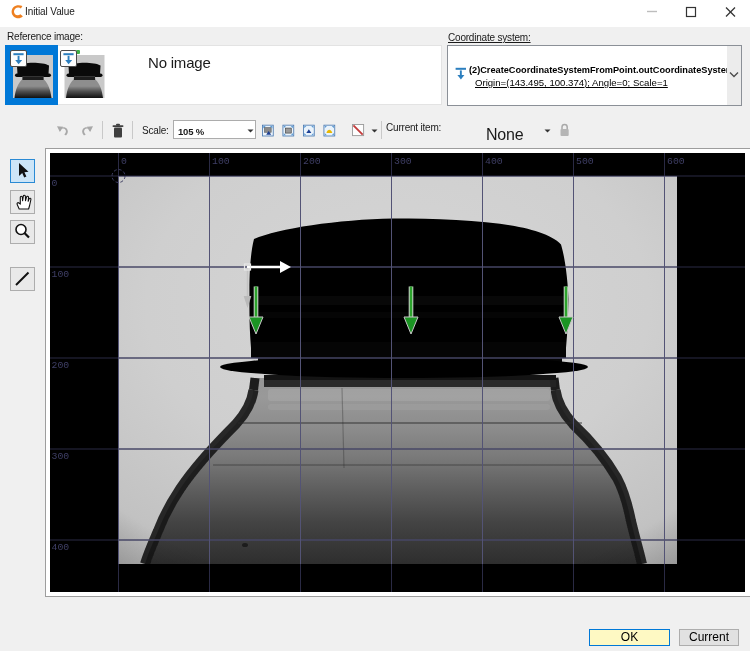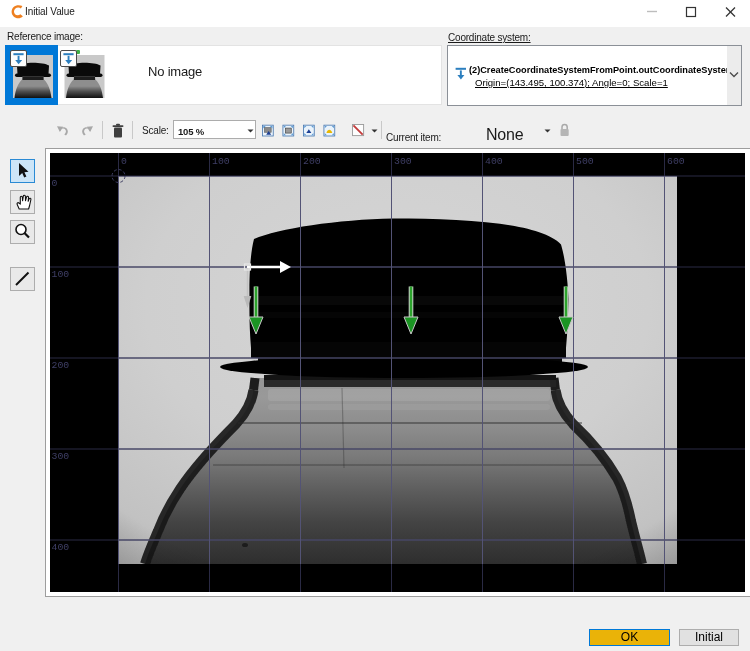--- a/index.html
+++ b/index.html
@@ -10,21 +10,21 @@
   .lbl{font-size:10px;letter-spacing:-0.2px;color:#1a1a1a;}
   #reflist{left:5px;top:45px;width:437px;height:60px;background:#ffffff;border:1px solid #e3e3e3;box-sizing:border-box;}
   #tile1{left:5px;top:45px;width:53px;height:60px;background:#0078d7;}
   #combo{left:447px;top:45px;width:295px;height:61px;background:#ffffff;border:1px solid #8b9097;box-sizing:border-box;}
   .sep{width:1px;background:#c9c9c9;top:121px;height:18px;}
   #scalecombo{left:173px;top:120px;width:83px;height:19px;background:#fff;border:1px solid #acacac;box-sizing:border-box;}
   .toolbtn{width:25px;height:24px;background:#e9e9e9;border:1px solid #adadad;box-sizing:border-box;}
   #canvas{left:45px;top:148px;width:705px;height:449px;background:#ffffff;border:1px solid #9d9d9d;border-right:none;box-sizing:border-box;}
   #blackbox{left:50px;top:153px;width:695px;height:439px;background:#000;}
   .btn{font-size:12px;color:#000;text-align:center;box-sizing:border-box;}
-  #okbtn{left:589px;top:629px;width:81px;height:17px;background:#eab308;border:1.5px solid #0078d7;line-height:14px;}
+  #okbtn{left:589px;top:629px;width:81px;height:17px;background:#fef9c3;border:1.5px solid #0078d7;line-height:14px;}
   #cancelbtn{left:679px;top:629px;width:60px;height:17px;background:#e1e1e1;border:1px solid #adadad;line-height:15px;}
 </style>
 </head>
 <body>
 
 <div class="abs" id="titlebar"></div>
 <svg class="abs" style="left:9px;top:4px" width="15" height="15" viewBox="0 0 16 16">
   <path d="M 14.3,2.2 C 11.2,0.6 7.2,0.9 4.9,3.3 C 2.1,6.1 2.1,10.6 4.9,13.3 C 7.7,15.9 12.2,15.8 14.8,13 L 12.1,10.9 C 10.5,12.5 7.8,12.5 6.4,10.9 C 4.9,9.2 5,6.6 6.6,5.1 C 8.4,3.4 11.1,3.5 12.7,4.9 Z" fill="#ee8021"></path>
 </svg>
 <div class="abs" id="title">Initial Value</div>
@@ -71,21 +71,21 @@
   <rect x="7.6" y="5.8" width="1.9" height="4.6" fill="#2c7fbf"></rect>
   <polygon points="5.2,10 12.2,10 8.6,14.2" fill="#2c7fbf"></polygon>
 </svg>
 <div class="abs" style="left:76px;top:50px;width:4px;height:4px;background:#3faf46;border-radius:1px;"></div>
 <svg class="abs" style="left:60px;top:50px" width="18" height="18" viewBox="0 0 18 18">
   <rect x="0.5" y="0.5" width="16" height="16" rx="1.5" fill="#fdfdfd" stroke="#4a4a4a" stroke-width="1"></rect>
   <rect x="3.4" y="3.2" width="10.2" height="2" fill="#2c7fbf"></rect>
   <rect x="7.6" y="5.8" width="1.9" height="4.6" fill="#2c7fbf"></rect>
   <polygon points="5.2,10 12.2,10 8.6,14.2" fill="#2c7fbf"></polygon>
 </svg>
-<div class="abs lbl" style="left:113px;top:64px;font-size:13px;padding-left:35px;">No image</div>
+<div class="abs lbl" style="left:113px;top:54px;font-size:15px;padding-left:35px;">No image</div>
 
 <div class="abs" id="combo"></div>
 <svg class="abs" style="left:455px;top:66px" width="12" height="15" viewBox="0 0 12 15">
   <rect x="0.6" y="1.8" width="10.4" height="2" fill="#2c7fbf"></rect>
   <rect x="4.9" y="4.4" width="1.9" height="5" fill="#2c7fbf"></rect>
   <polygon points="2.4,9 9.4,9 5.9,13.4" fill="#2c7fbf"></polygon>
 </svg>
 <div class="abs" style="left:469px;top:64.5px;font-size:9.2px;font-weight:bold;color:#000;width:258px;white-space:nowrap;overflow:hidden;">(2)CreateCoordinateSystemFromPoint.outCoordinateSystem</div>
 <div class="abs" style="left:475px;top:77px;font-size:9.6px;color:#000;text-decoration:underline;">Origin=(143.495, 100.374); Angle=0; Scale=1</div>
 <div class="abs" style="left:727px;top:46px;width:14px;height:59px;background:#ececec;"></div>
@@ -142,21 +142,21 @@
 </svg>
 <svg class="abs" style="left:352px;top:124px" width="13" height="13" viewBox="0 0 14 14">
   <rect x="0.5" y="0.5" width="12" height="12" fill="#fdfdfd" stroke="#9b9b9b" stroke-width="1"></rect>
   <line x1="1.5" y1="1.5" x2="11.5" y2="11.5" stroke="#c23b3b" stroke-width="2"></line>
 </svg>
 <svg class="abs" style="left:370.5px;top:129px" width="7" height="4" viewBox="0 0 7 4">
     <path d="M 0.5,0.5 L 3.5,3.5 L 6.5,0.5 Z" fill="#333"></path>
   </svg>
 <div class="abs sep" style="left:381px;"></div>
 
-<div class="abs lbl" style="left:386px;top:132px;">Current item:</div>
+<div class="abs lbl" style="left:386px;top:122px;">Current item:</div>
 <div class="abs lbl" style="left:486px;top:126px;font-size:16px;">None</div>
 <svg class="abs" style="left:544px;top:129px" width="7" height="4" viewBox="0 0 7 4">
     <path d="M 0.5,0.5 L 3.5,3.5 L 6.5,0.5 Z" fill="#333"></path>
   </svg>
 <svg class="abs" style="left:558px;top:123px" width="13" height="15" viewBox="0 0 13 15">
   <path d="M 4,6 V 4 a 2.6,2.6 0 0 1 5.2,0 V 6" fill="none" stroke="#a9a9a9" stroke-width="1.5"></path>
   <rect x="2.5" y="6" width="8.2" height="7" rx="1" fill="#b5b5b5"></rect>
 </svg>
 
 <div class="abs" style="left:10px;top:159px;width:25px;height:24px;background:#cde5f7;border:1px solid #2a8ad4;box-sizing:border-box;"></div>
@@ -301,13 +301,13 @@
   <g>
     <line x1="197.5" y1="114" x2="197.5" y2="143.5" stroke="#c2c2c2" stroke-width="1.4"></line>
     <polygon points="193.7,143 201.3,143 197.5,155" fill="#b9b9b9"></polygon>
     <line x1="197" y1="114" x2="231" y2="114" stroke="#ffffff" stroke-width="2.6"></line>
     <polygon points="230,108 230,120 241,114" fill="#ffffff"></polygon>
     <rect x="194.5" y="111" width="6" height="6" fill="none" stroke="#e8e8e8" stroke-width="1.2"></rect>
   </g>
 </svg>
 
 <div class="abs btn" id="okbtn">OK</div>
-<div class="abs btn" id="cancelbtn">Initial</div>
+<div class="abs btn" id="cancelbtn">Current</div>
 
 </body></html>

